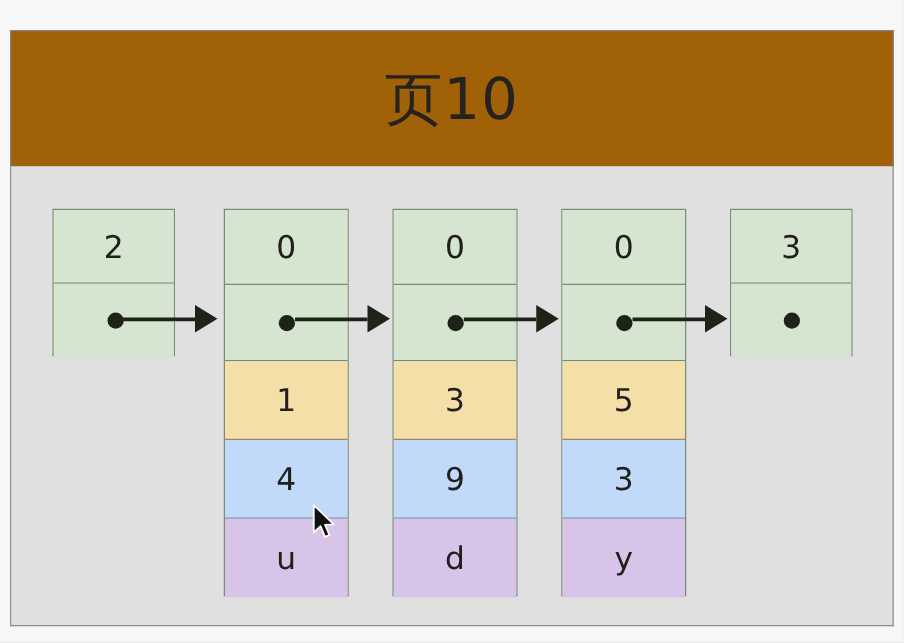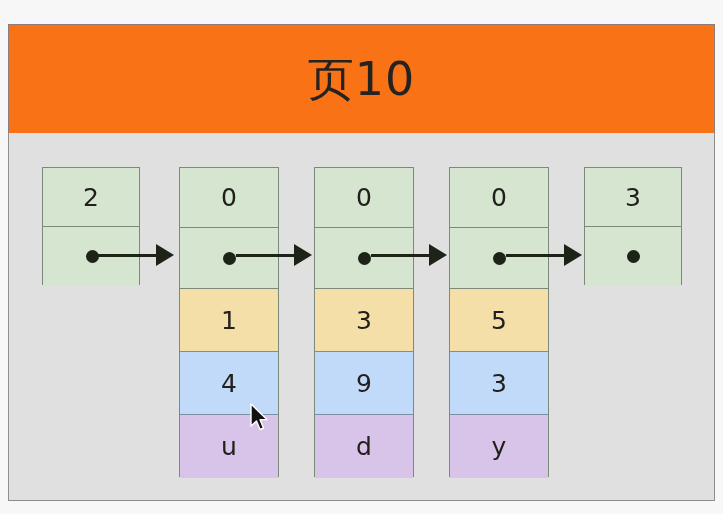--- a/index.html
+++ b/index.html
@@ -30,21 +30,21 @@
     box-sizing: border-box;
   }
 
   .page-header {
     position: absolute;
     left: 0;
     top: 0;
     width: 707px;
     height: 110px;
     box-sizing: border-box;
-    background: #f97316;
+    background: #a16207;
     border: 1.6px solid #8e7b7b;
     display: flex;
     align-items: center;
     justify-content: center;
   }
   .page-title {
     font-size: 46px;
     color: #262220;
     letter-spacing: 1px;
     line-height: 1;

